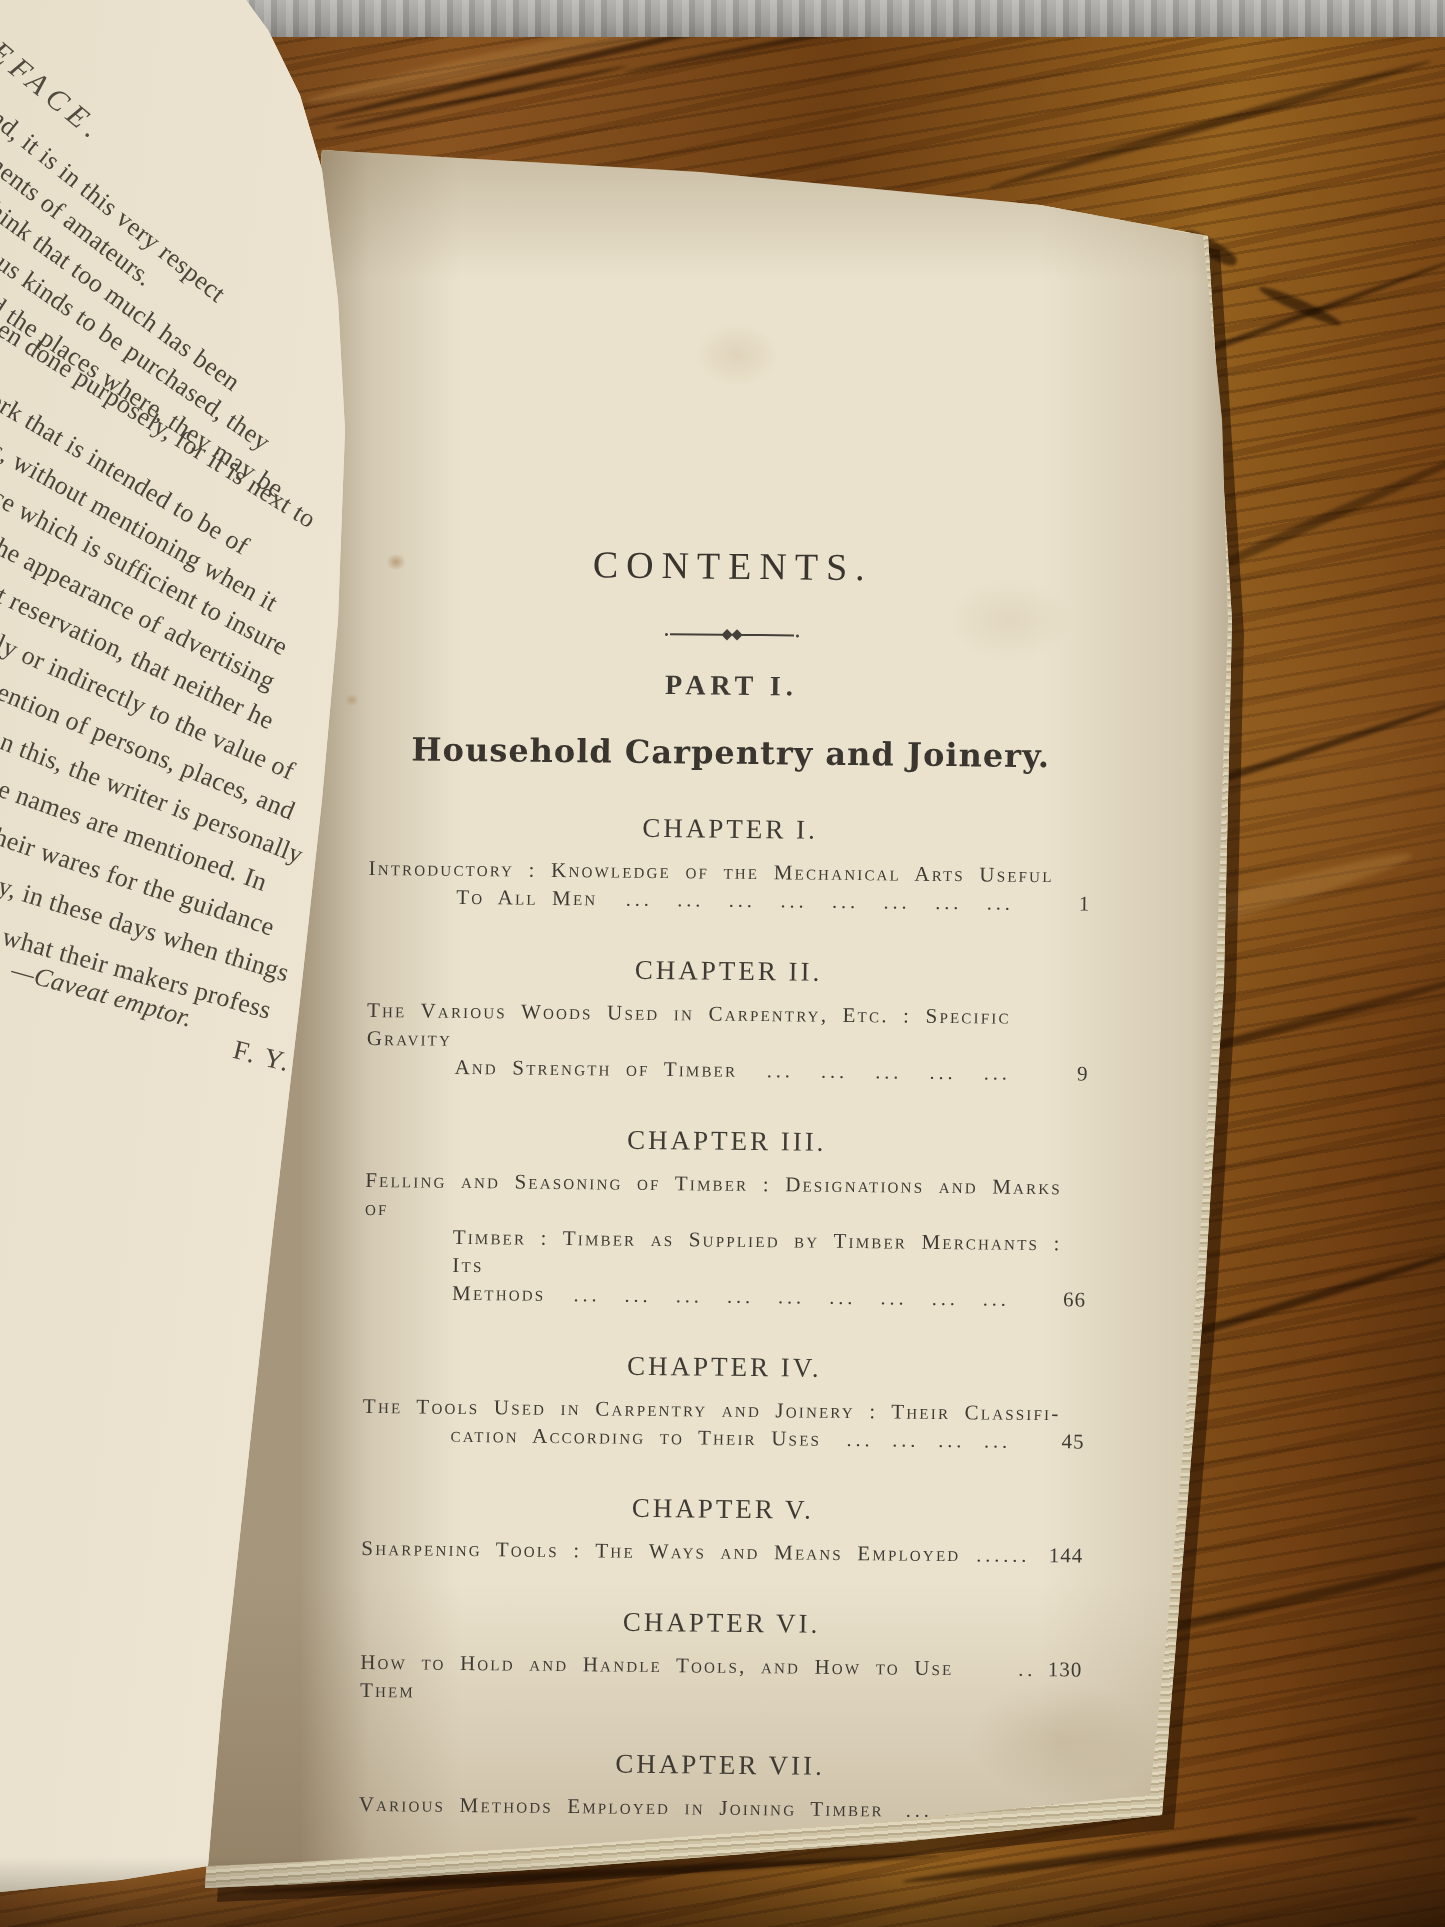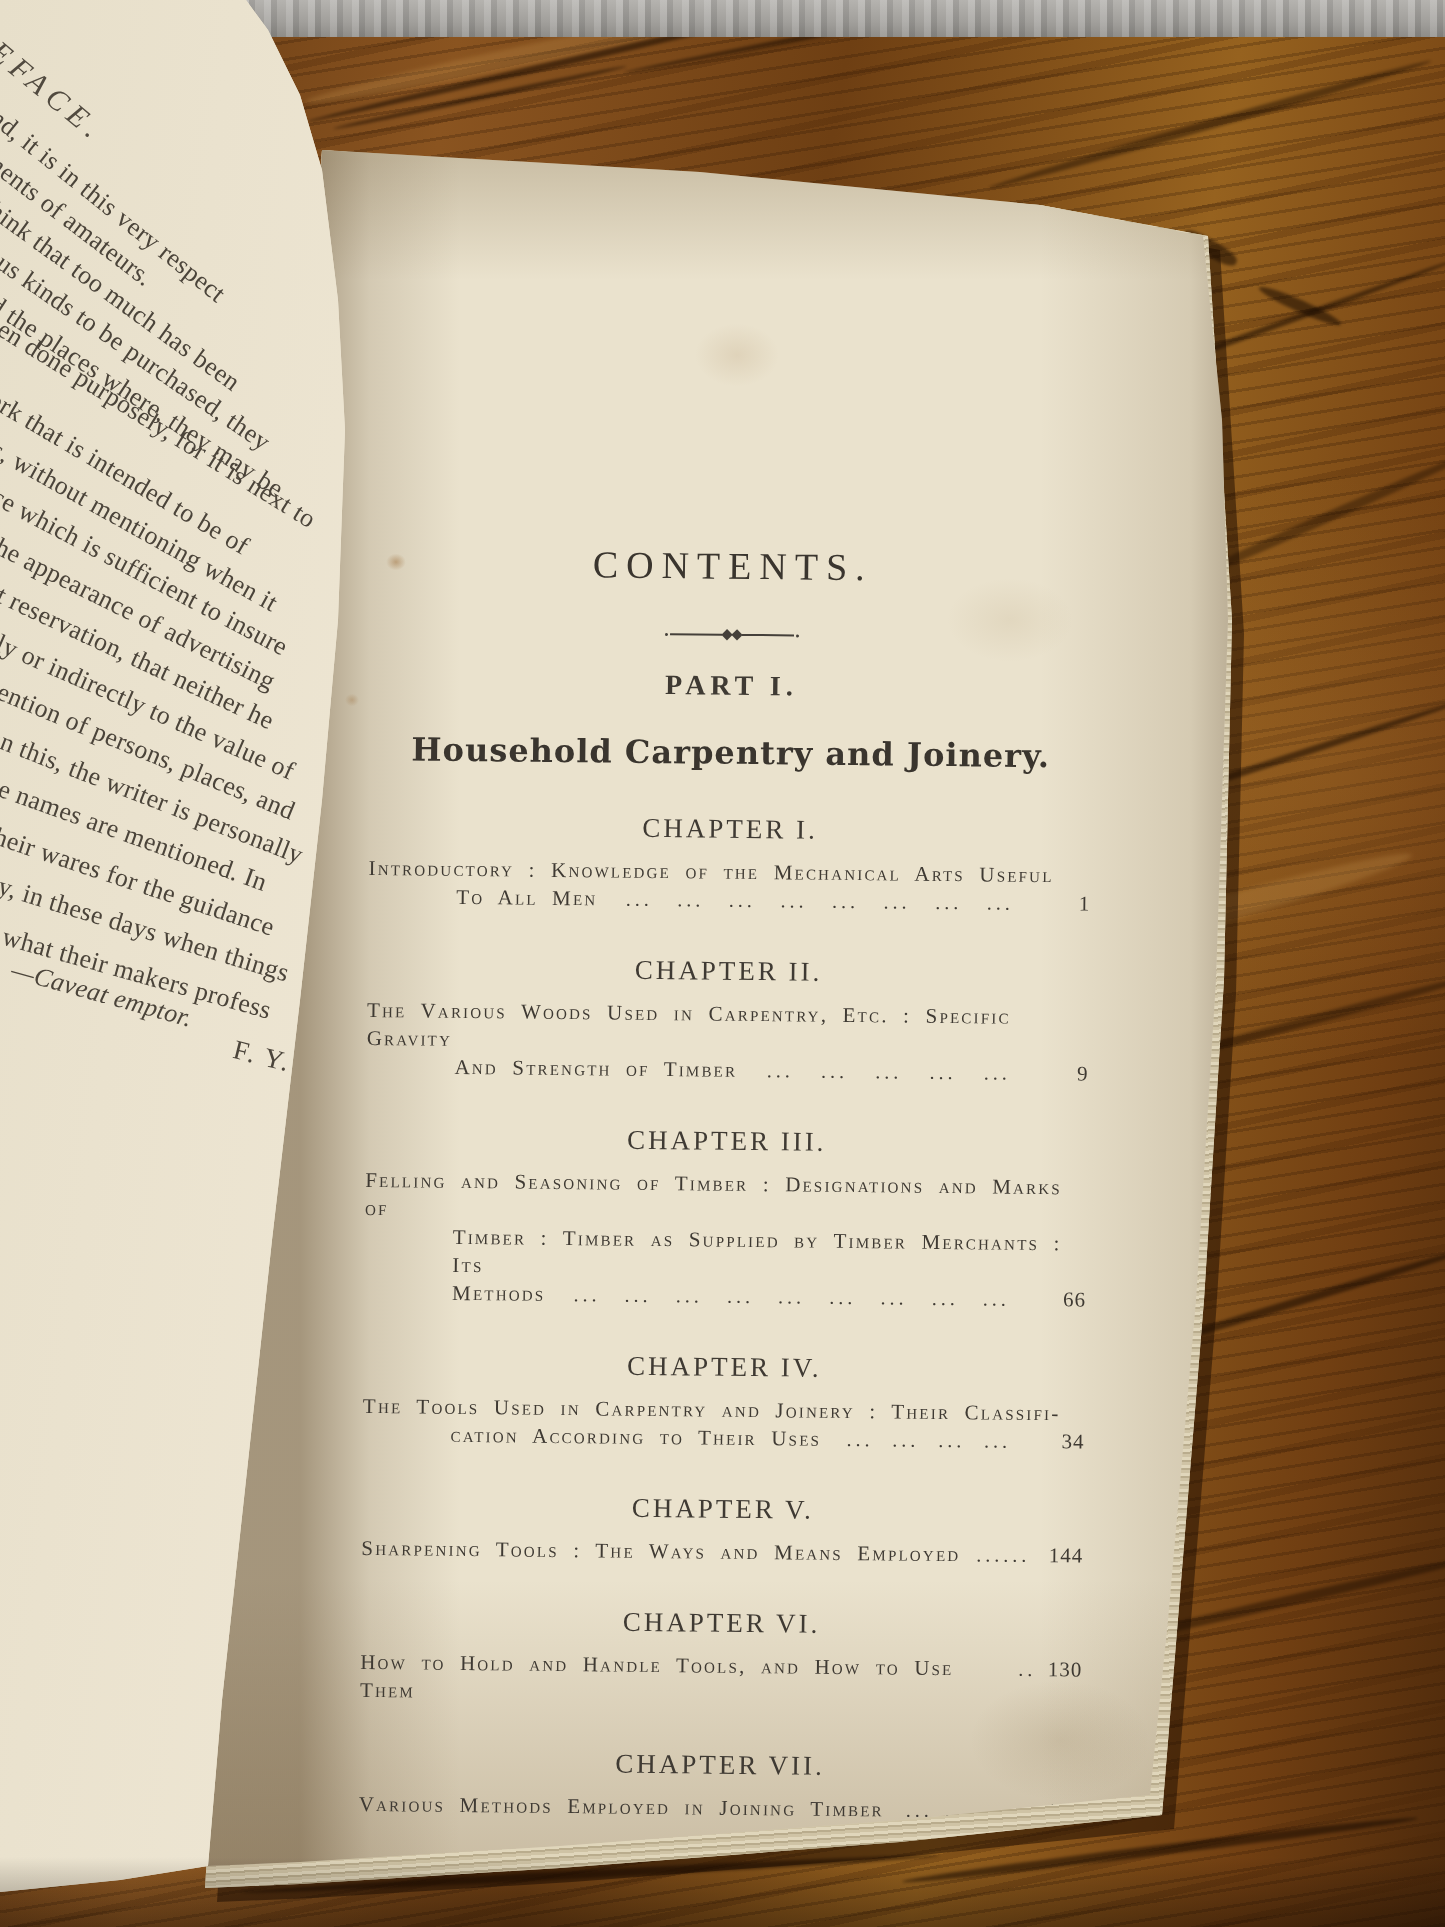--- a/index.html
+++ b/index.html
@@ -200,21 +200,21 @@
             <div class="chap-head">CHAPTER IV.</div>
             <div class="toc-line">The Tools Used in Carpentry and Joinery : Their Classifi-</div>
             <div class="toc-line cont toc-lastline">
               <span class="toc-text">cation According to Their Uses</span>
               <span class="leaders">
                 <span class="dots">...</span>
                 <span class="dots">...</span>
                 <span class="dots">...</span>
                 <span class="dots">...</span>
               </span>
-              <span class="pagenum">34</span>
+              <span class="pagenum">45</span>
             </div>
           </div>
           <div class="chap">
             <div class="chap-head">CHAPTER V.</div>
             <div class="toc-line toc-lastline">
               <span class="toc-text">Sharpening Tools : The Ways and Means Employed</span>
               <span class="leaders">
                 <span class="dots">...</span>
                 <span class="dots">...</span>
               </span>

